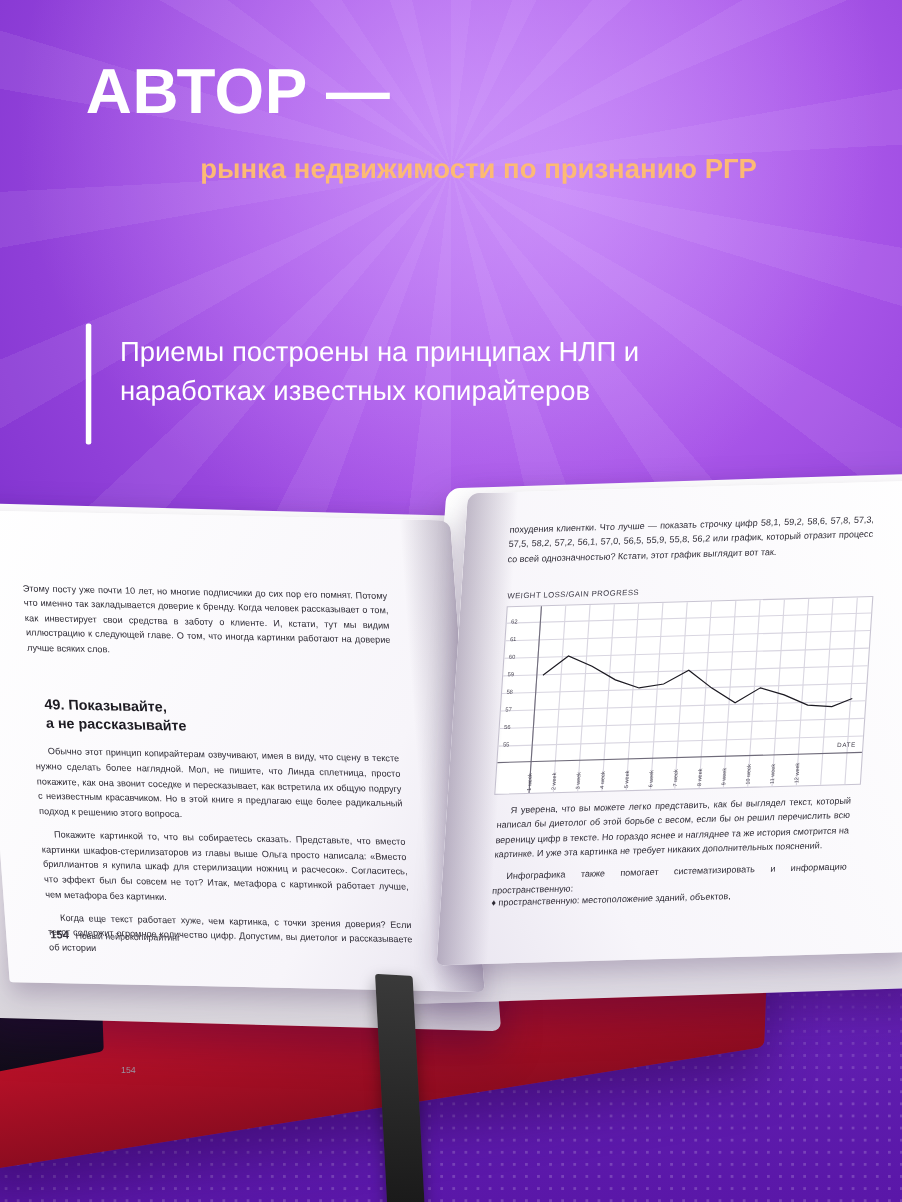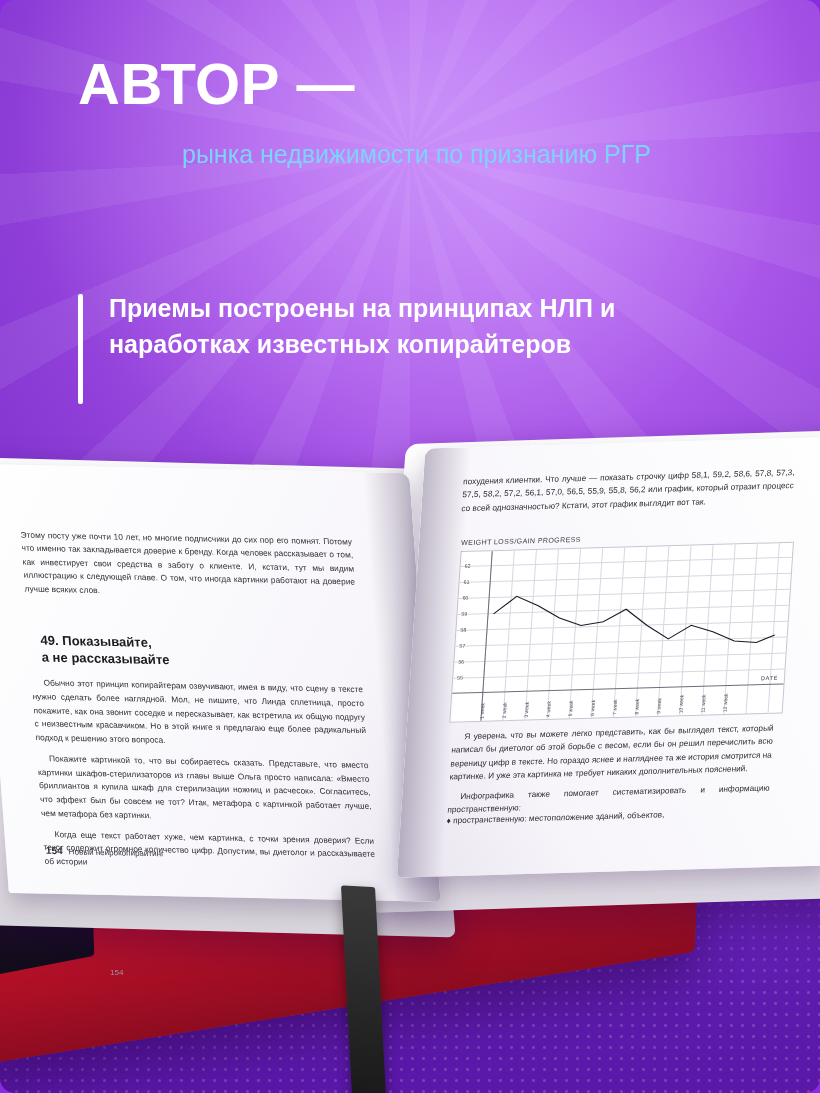--- a/index.html
+++ b/index.html
@@ -3,21 +3,21 @@
 <meta charset="utf-8">
 <title>Book promo</title>
 <style>
   html,body{margin:0;padding:0;}
   body{
     width:820px;height:1093px;overflow:hidden;
     font-family:"Liberation Sans", sans-serif;
     background:#8a2be2;
     position:relative;
   }
-  .stage{position:absolute;inset:0;overflow:hidden;border-radius:15px;}
+  .stage{position:absolute;inset:0;overflow:hidden;}
 
   
   .bg-base{
     position:absolute;inset:0;
     background:
       radial-gradient(circle at 62% 16%, #c07bf5 0%, #a855e8 26%, #8f3fd8 46%, #7b2ecb 64%, #6a23bd 100%);
   }
   .bg-rays{
     position:absolute;left:50%;top:14%;
     width:1500px;height:1500px;margin-left:-750px;margin-top:-750px;
@@ -56,34 +56,34 @@
     letter-spacing:.5px;
     line-height:.98;
     text-transform:uppercase;
   }
   .h-line1{font-size:58px;}
   .h-line2{font-size:58px;margin-top:6px;}
   .h-sub{
     margin-top:26px;
     margin-left:104px;
     font-size:25px;
-    font-weight:normal;
-    color:#7dd3fc;
+    font-weight:bold;
+    color:#fdba74;
     line-height:1.25;
   }
 
   .bullet-wrap{
     position:absolute;left:78px;top:290px;width:640px;
     display:flex;align-items:flex-start;gap:26px;
   }
   .bullet-bar{
     width:5px;height:110px;background:#ffffff;border-radius:2px;flex:none;margin-top:4px;
   }
   .bullet-text{
-    color:#ffffff;font-size:25px;font-weight:bold;line-height:1.45;
+    color:#ffffff;font-size:25px;font-weight:normal;line-height:1.45;margin-top:12px;
   }
 
   
   .book-area{
     position:absolute;left:-40px;top:408px;width:900px;height:680px;
   }
 
   
   .cover-red{
     position:absolute;left:20px;top:300px;width:720px;height:300px;

